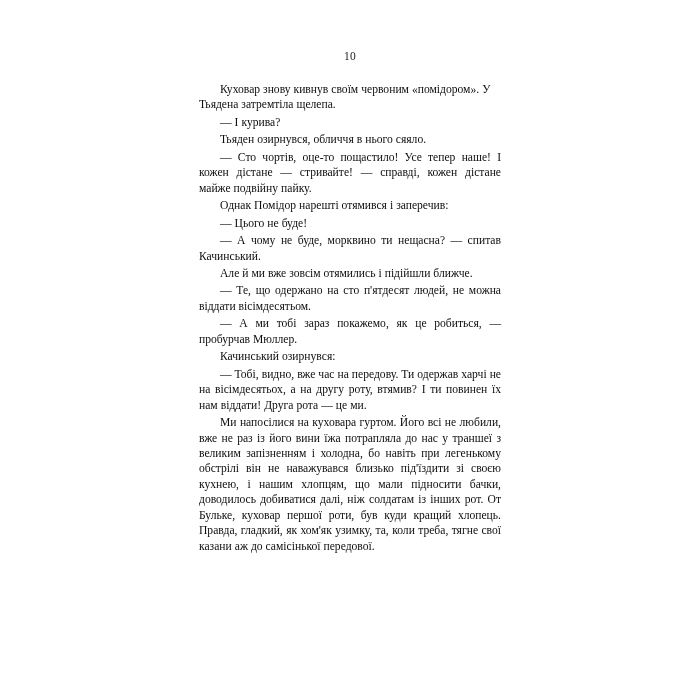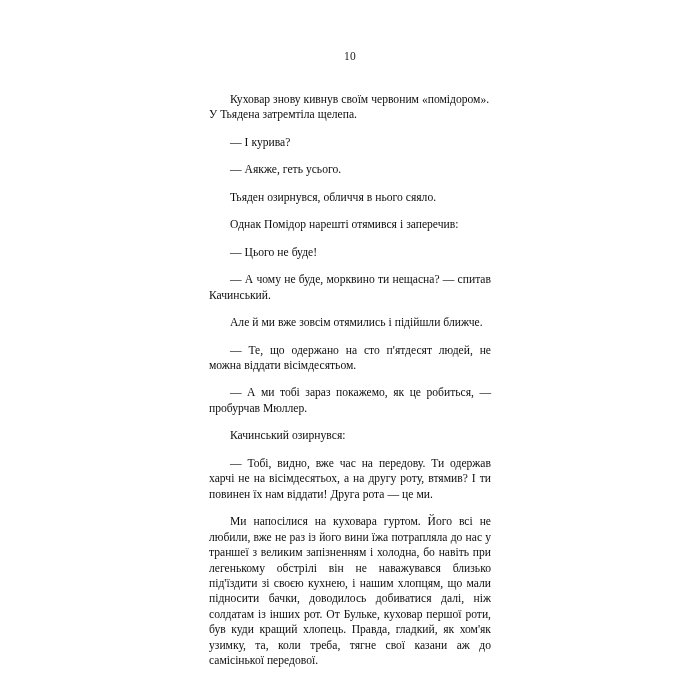--- a/index.html
+++ b/index.html
@@ -34,21 +34,21 @@
     letter-spacing: 0.2px;
     color: #1a1a1a;
   }
   .textblock {
     position: absolute;
     top: 80px;
     left: 197px;
     width: 306px;
   }
   p.para {
-    margin: 12px;
+    margin: 2px;
     padding: 0;
     font-size: 11.6px;
     line-height: 15.45px;
     text-align: justify;
     text-justify: inter-word;
     text-indent: 21px;
     hyphens: manual;
     -webkit-hyphens: manual;
     word-spacing: 0.1px;
     color: #0d0d0d;
@@ -61,22 +61,22 @@
 </head>
 <body>
 
 <div class="page">
 
   <div class="folio">10</div>
 
   <div class="textblock">
     <p class="para short">Куховар знову кивнув своїм червоним «помідором». У Тьядена затремтіла щелепа.</p>
     <p class="para short">— І курива?</p>
-    <p class="para short">— Аякже, геть усього.</p>
     <p class="para short">Тьяден озирнувся, обличчя в нього сяяло.</p>
+    <p class="para">— Сто чортів, оце-то пощастило! Усе тепер наше! І кожен дістане — стривайте! — справді, кожен дістане майже подвійну пайку.</p>
     <p class="para short">Однак Помідор нарешті отямився і заперечив:</p>
     <p class="para short">— Цього не буде!</p>
     <p class="para">— А чому не буде, морквино ти нещасна? — спитав Качинський.</p>
     <p class="para short">Але й ми вже зовсім отямились і підійшли ближче.</p>
     <p class="para">— Те, що одержано на сто п'ятдесят людей, не можна віддати вісімдесятьом.</p>
     <p class="para">— А ми тобі зараз покажемо, як це робиться, — пробурчав Мюллер.</p>
     <p class="para short">Качинський озирнувся:</p>
     <p class="para">— Тобі, видно, вже час на передову. Ти одержав харчі не на вісімдесятьох, а на другу роту, втямив? І ти повинен їх нам віддати! Друга рота — це ми.</p>
     <p class="para">Ми напосілися на куховара гуртом. Його всі не любили, вже не раз із його вини їжа потрапляла до нас у траншеї з великим запізненням і холодна, бо навіть при легенькому обстрілі він не наважувався близько під'їздити зі своєю кухнею, і нашим хлопцям, що мали підносити бачки, доводилось добиватися далі, ніж солдатам із інших рот. От Бульке, куховар першої роти, був куди кращий хлопець. Правда, гладкий, як хом'як узимку, та, коли треба, тягне свої казани аж до самісінької передової.</p>
   </div>

